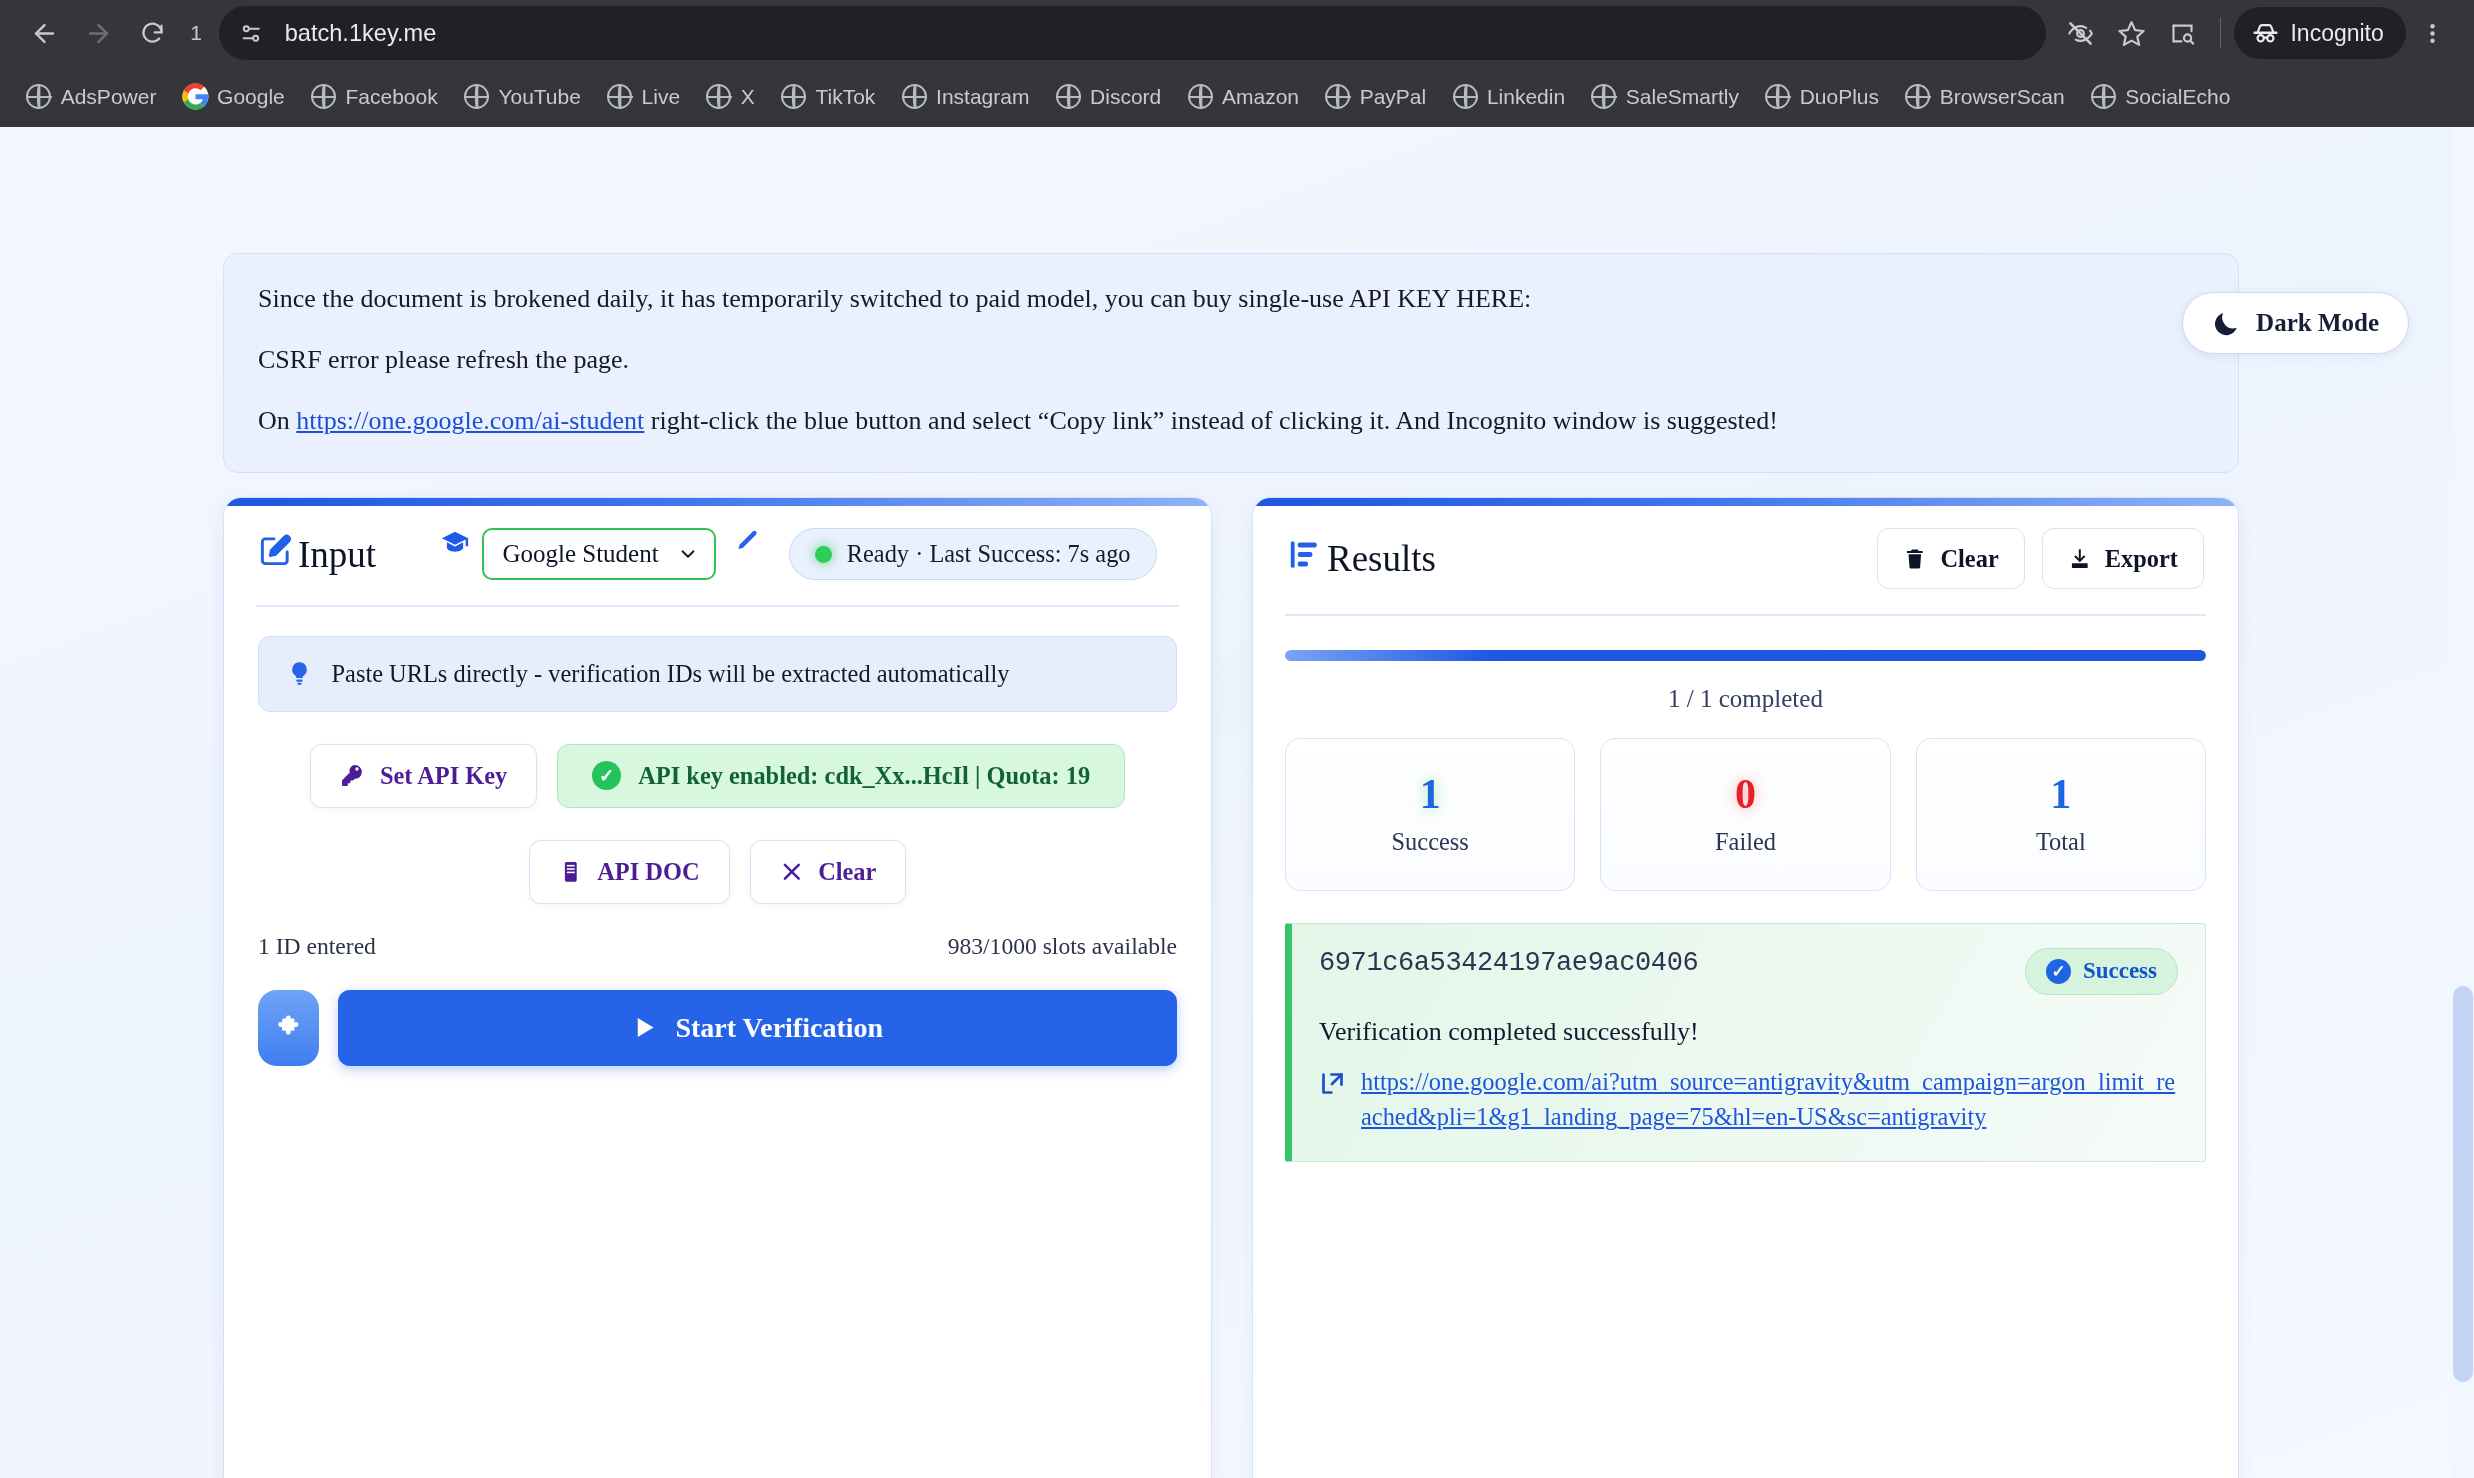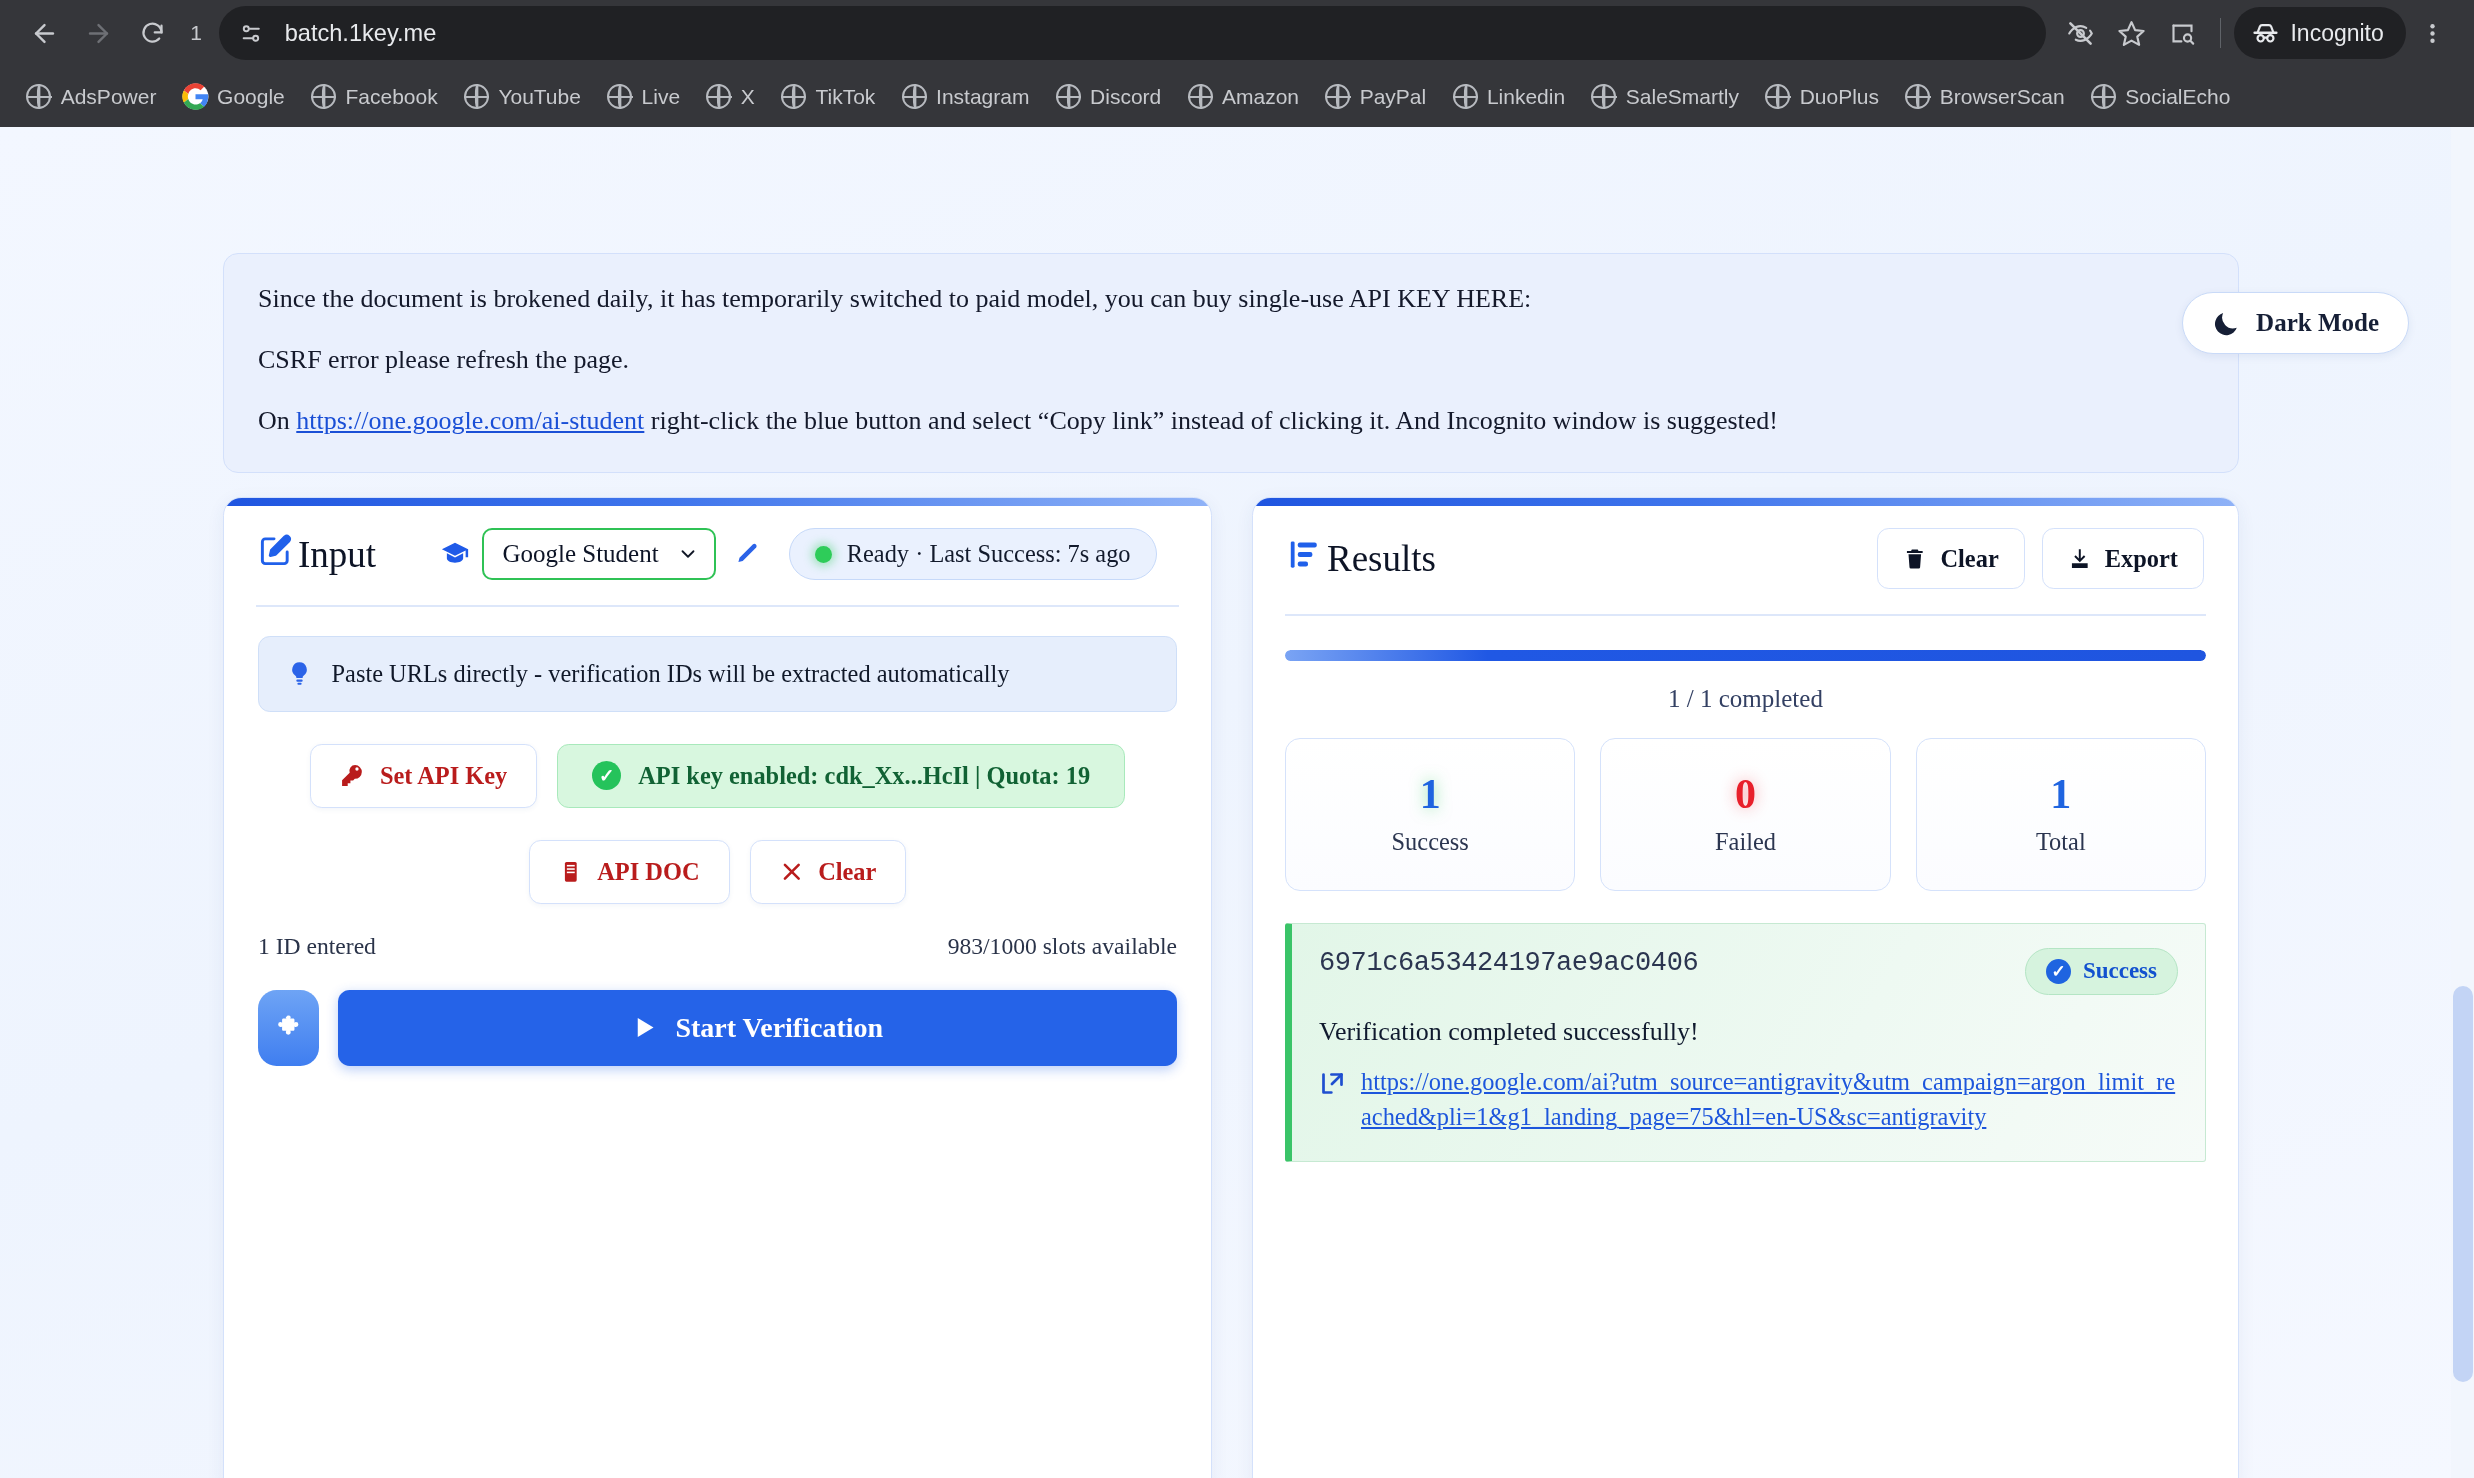--- a/index.html
+++ b/index.html
@@ -212,21 +212,21 @@
     font-size: 37px;
     font-weight: normal;
     color: #0d1426;
     display: flex; align-items: flex-start; gap: 5px;
   }
   .hr {
     height: 1.7px; background: #dde7fa;
     margin: 25px 32px 0;
   }
 
-  .sel-wrap { display: flex; align-items: center; gap: 11.8px; margin-left: 47px; }
+  .sel-wrap { display: flex; gap: 11.8px; margin-left: 47px; }
   .grad-icon { color: #1f5ae8; display:flex; }
   .model-select {
     border: 2.1px solid #2fc255;
     border-radius: 10px;
     background: #fff;
     height: 52px;
     display: flex; align-items: center; gap: 18.5px;
     padding: 0 15px 0 18.5px;
     font-size: 25px;
     color: #0d1426;
@@ -284,21 +284,21 @@
   }
   .btn {
     background: #fff;
     border: 1.7px solid #d4e1fb;
     border-radius: 11.8px;
     height: 64px;
     display: flex; align-items: center; gap: 15px;
     padding: 0 29px;
     font-size: 24.4px;
     font-weight: bold;
-    color: #b91c1c;
+    color: #4c1d95;
     box-shadow: 0 1.7px 5px rgba(40,70,140,.05);
   }
   .apikey-chip {
     background: #d8f7df;
     border: 1.7px solid #a8e9bb;
     border-radius: 11.8px;
     height: 64px;
     display: flex; align-items: center; gap: 17px;
     padding: 0 34px;
     font-size: 24.4px;

